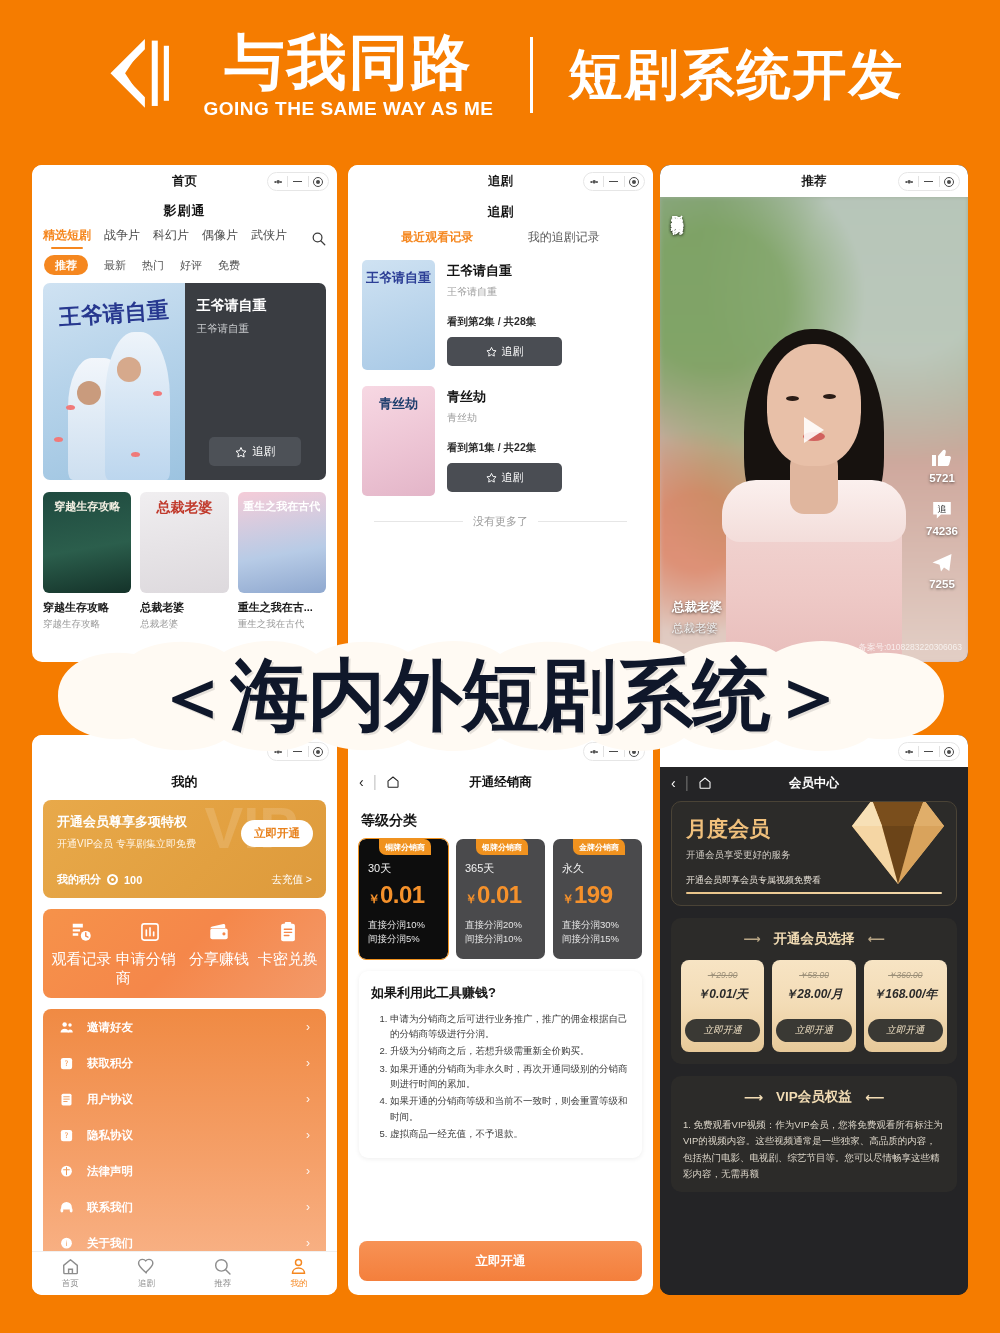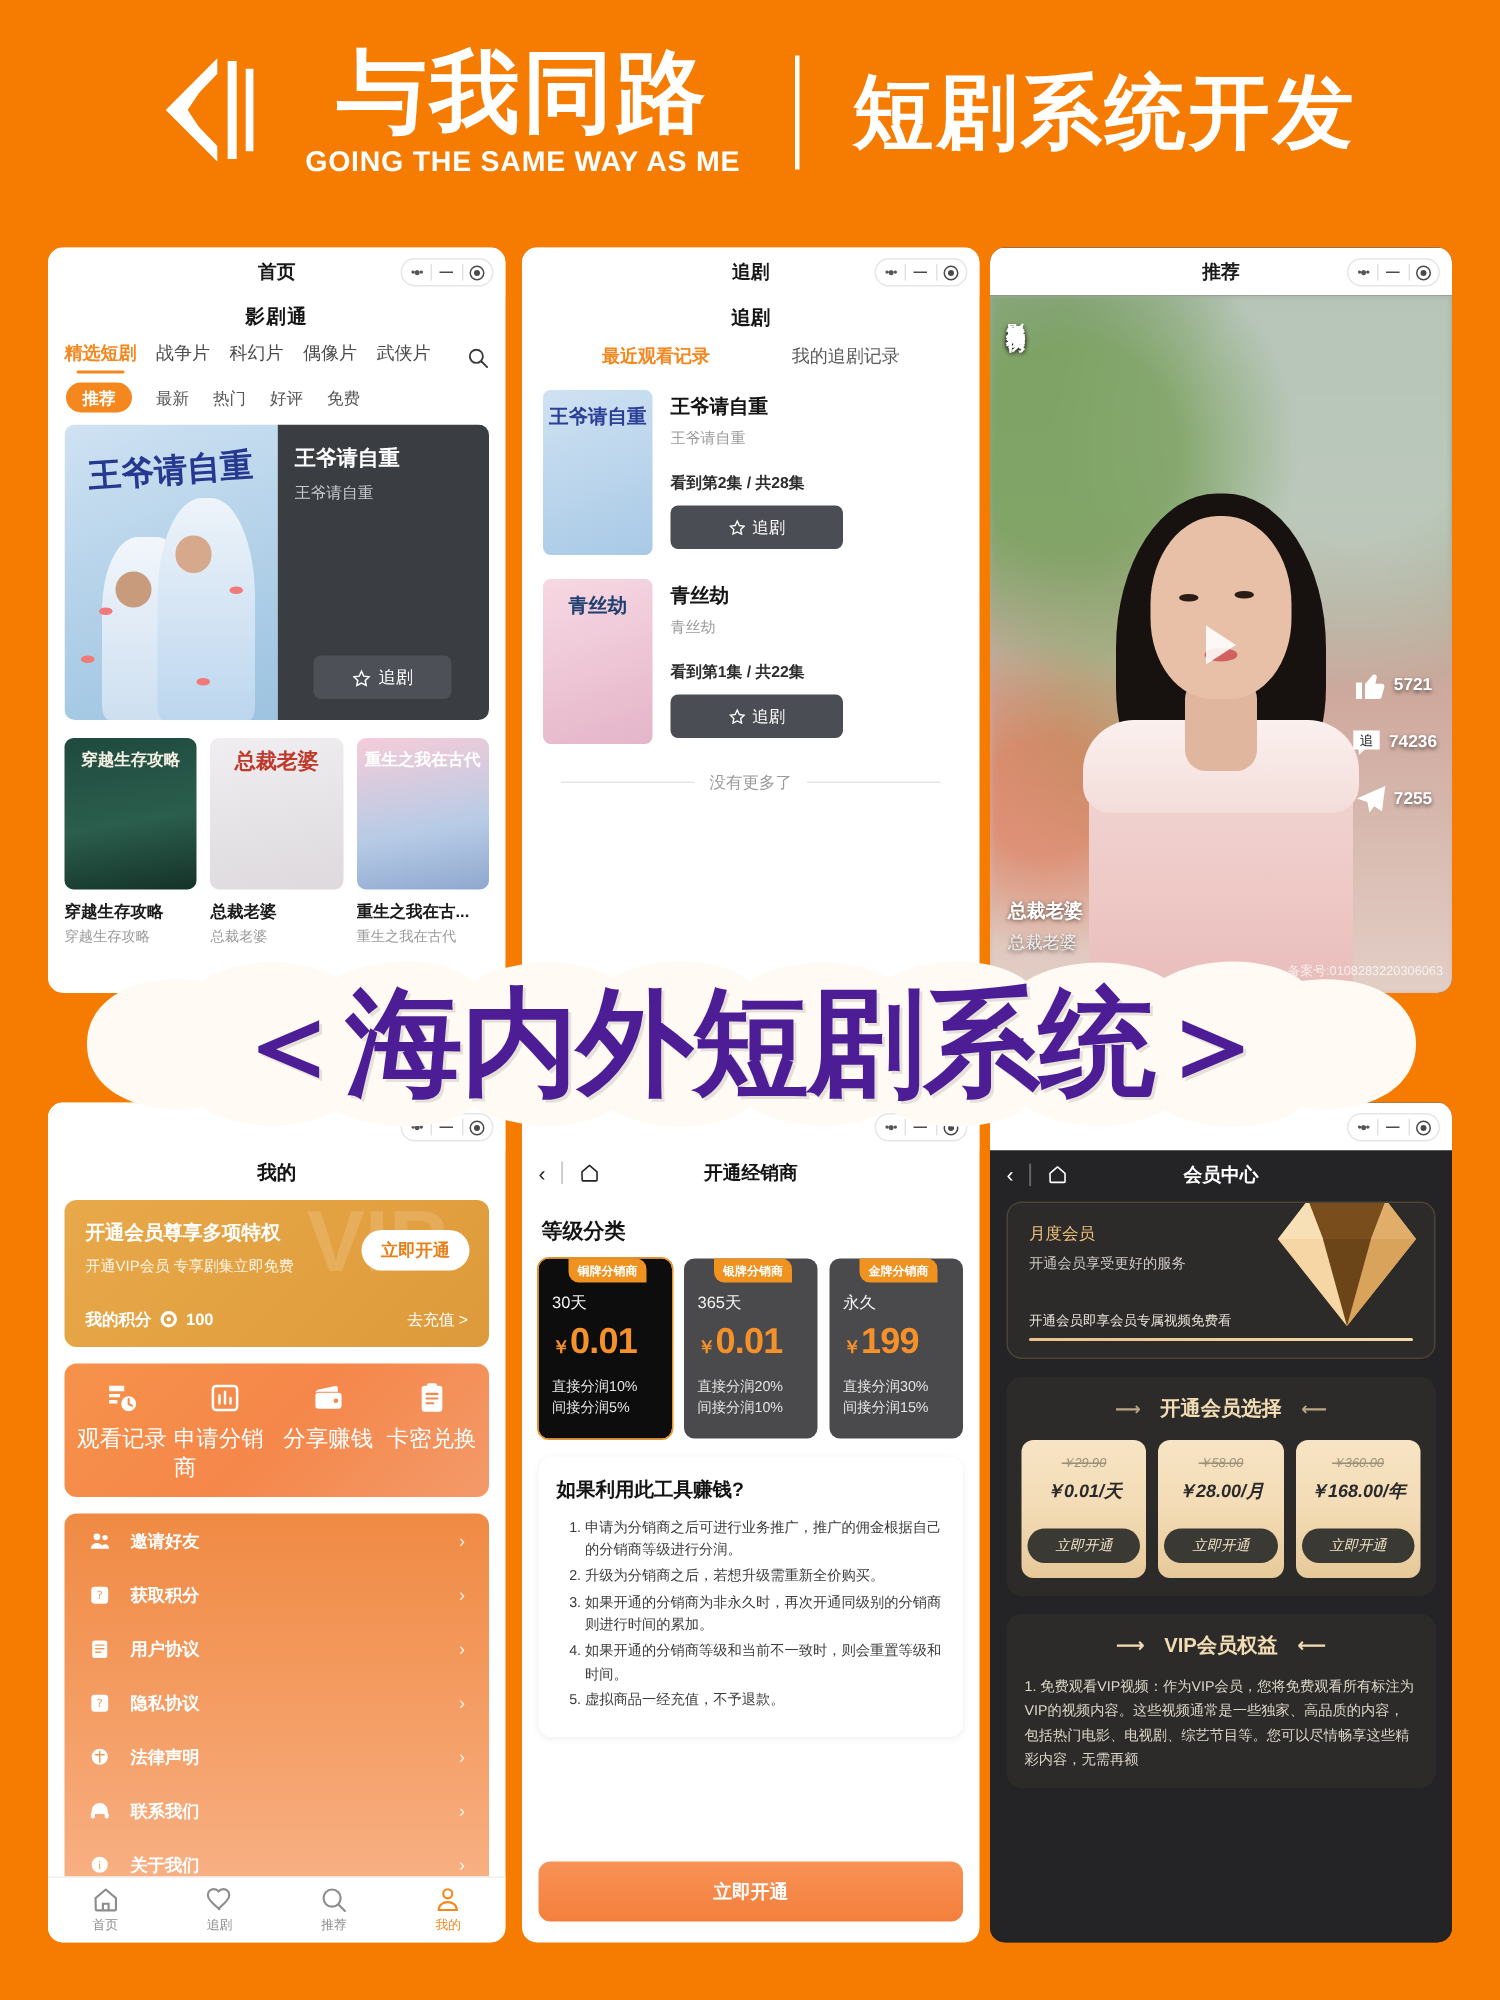--- a/index.html
+++ b/index.html
@@ -147,21 +147,21 @@
   .v-lip { position:absolute; width:22px; height:9px; background:#d1615e; border-radius:50%; }
   .vert-warn {
     position:absolute; left:9px; top:8px; writing-mode: vertical-rl;
     color:#fff; font-size:12.5px; font-weight:700; line-height:1.22;
     text-shadow: 0 1px 3px rgba(0,0,0,.55); letter-spacing:1px;
   }
   .play-ico { position:absolute; left:50%; top:50%; transform:translate(-50%,-50%);
      width:0; height:0; border-left:20px solid rgba(255,255,255,.88);
      border-top:13px solid transparent; border-bottom:13px solid transparent; }
   .side-actions { position:absolute; right:10px; top:248px; display:flex; flex-direction:column; align-items:center; gap:14px;}
-  .sa { display:flex; align-items:center; gap:3px;}
+  .sa { display:flex; flex-direction:column; align-items:center; gap:3px;}
   .sa .num { color:#fff; font-size:11.5px; font-weight:700; text-shadow:0 1px 3px rgba(0,0,0,.6);}
   .v-caption { position:absolute; left:12px; bottom:26px; }
   .v-caption .t { color:#fff; font-size:12.5px; font-weight:700; text-shadow:0 1px 3px rgba(0,0,0,.6);}
   .v-caption .s { color:#f0f0f0; font-size:11.5px; margin-top:5px; text-shadow:0 1px 3px rgba(0,0,0,.6);}
   .v-license { position:absolute; right:6px; bottom:8px; color:rgba(255,255,255,.72); font-size:8.5px;}
 
   
   .my-title { text-align:center; font-size:13px; font-weight:700; padding:6px 0 9px; color:#151515;}
   .vip-card { margin:0 11px; border-radius:8px; padding:13px 14px 11px;
      background: linear-gradient(135deg,#e8a94a 0%,#e2a040 60%,#dd9a3c 100%); position:relative; overflow:hidden;}
@@ -223,21 +223,21 @@
      background: linear-gradient(180deg,#F79255 0%,#F47F3C 100%);
      color:#fff; font-size:12.5px; font-weight:700; display:flex; align-items:center; justify-content:center;}
 
   
   .p6inner { background:#242426; height:528px; position:relative; }
   .navbar6 { display:flex; align-items:center; padding:7px 11px 9px; position:relative;}
   .navbar6 .nv-left { color:#fff;}
   .navbar6 .nv-title { color:#fff;}
   .mcard { margin:0 11px; border:1px solid #4a4336; border-radius:10px; padding:13px 14px 11px;
      background:#2c2b29; position:relative; overflow:hidden; height:105px;}
-  .mcard .t { color:#F0C07C; font-size:11px; font-weight:400;}
+  .mcard .t { color:#F0C07C; font-size:21px; font-weight:700;}
   .mcard .s { color:#cfcac2; font-size:9.5px; margin-top:6px;}
   .mcard .note { position:absolute; left:14px; bottom:18px; color:#e6e0d6; font-size:9px;}
   .mcard .bar { position:absolute; left:14px; right:14px; bottom:11px; height:2.5px;
      background: linear-gradient(90deg,#E9C489,#F3D9AC); border-radius:2px;}
   .gem { position:absolute; right:8px; top:-8px; width:100px; height:92px;}
   .pick { margin:12px 11px 0; background:#2c2b29; border-radius:10px; padding:12px 10px 12px;}
   .pick-h { display:flex; align-items:center; justify-content:center; gap:13px; color:#F2DCB4; font-size:13.5px; font-weight:700;}
   .pick-h .ar { color:#b8a585; font-size:12px;}
   .plans { display:flex; gap:8px; margin-top:12px;font-style:italic;}
   .plan { flex:1; border-radius:8px; padding:10px 4px 10px; text-align:center;
@@ -248,21 +248,21 @@
      border-radius:12px; padding:5px 0; }
   .bene { margin:12px 11px 0; background:#2c2b29; border-radius:10px; padding:12px 12px 10px;}
   .bene-h { display:flex; align-items:center; justify-content:center; gap:13px; color:#F2DCB4; font-size:13.5px; font-weight:700;}
   .bene p { color:#ddd6c9; font-size:9.5px; line-height:1.72; margin-top:11px;}
 
   
   .banner { position:absolute; left:38px; top:640px; width:924px; height:112px; z-index:40; }
   .banner-cloud { position:absolute; inset:0; }
   .banner-text {
     position:absolute; inset:0; display:flex; align-items:center; justify-content:center;
-    color:#4c1d95; font-size:78px; font-weight:700; letter-spacing:-1px;
+    color:#0f172a; font-size:78px; font-weight:700; letter-spacing:-1px;
     font-family:Liberation Sans, sans-serif;
     text-shadow: 2px 2px 0 rgba(0,0,0,.10);
   }
 </style>
 </head>
 <body>
 
 <div class="page">
 
   <div class="header">

